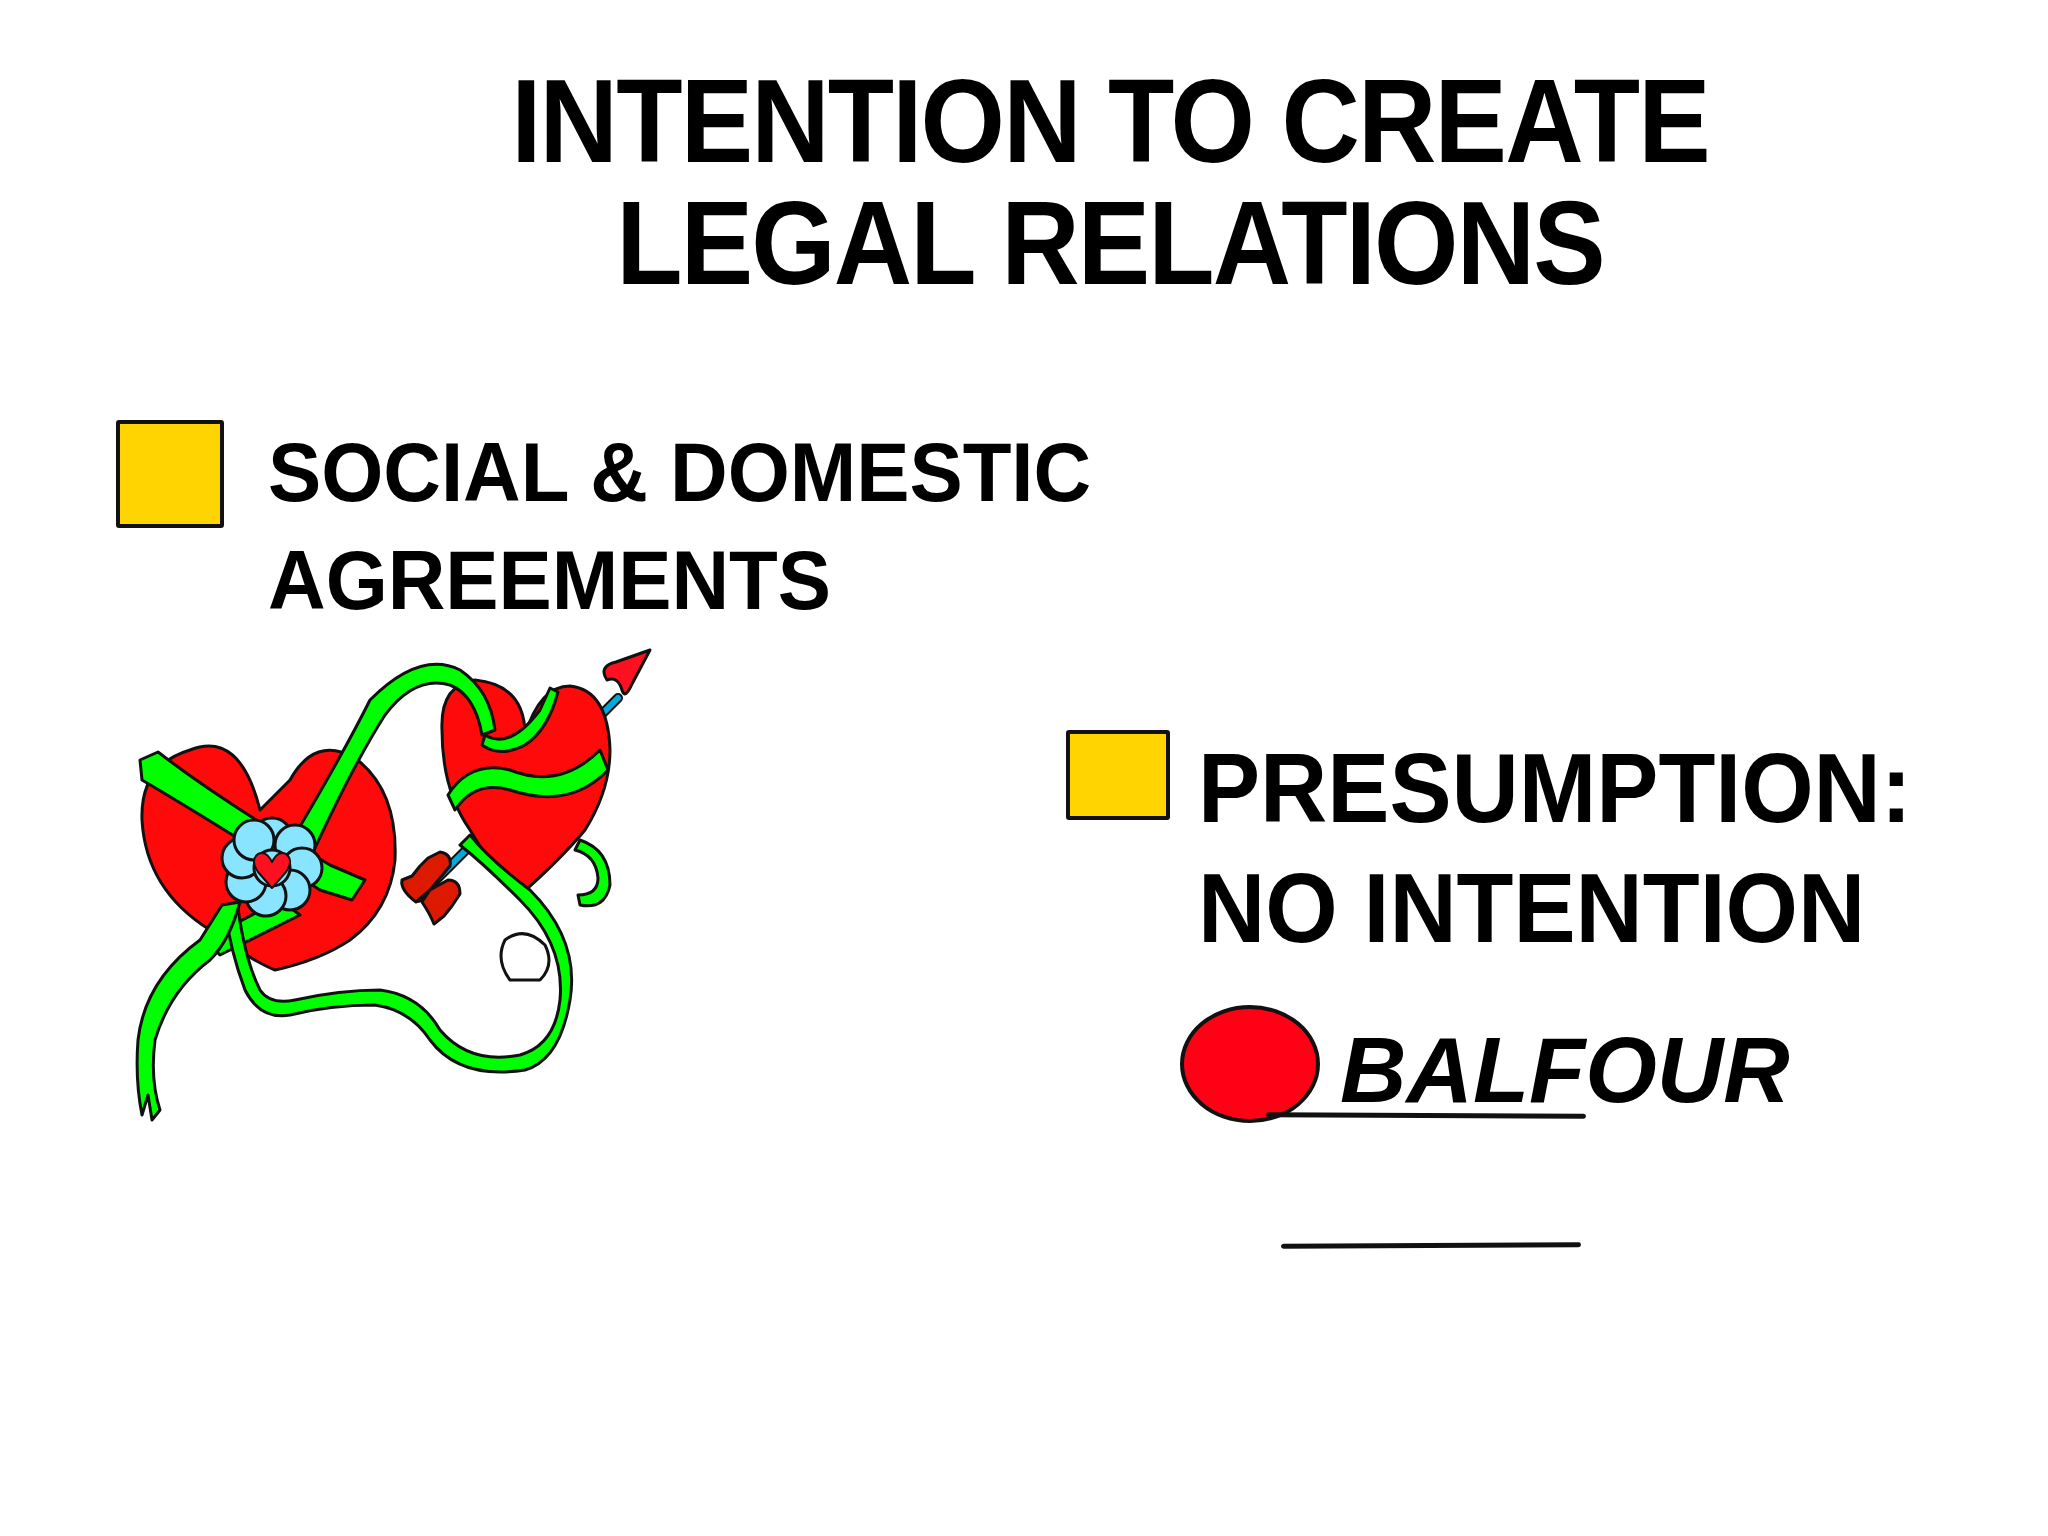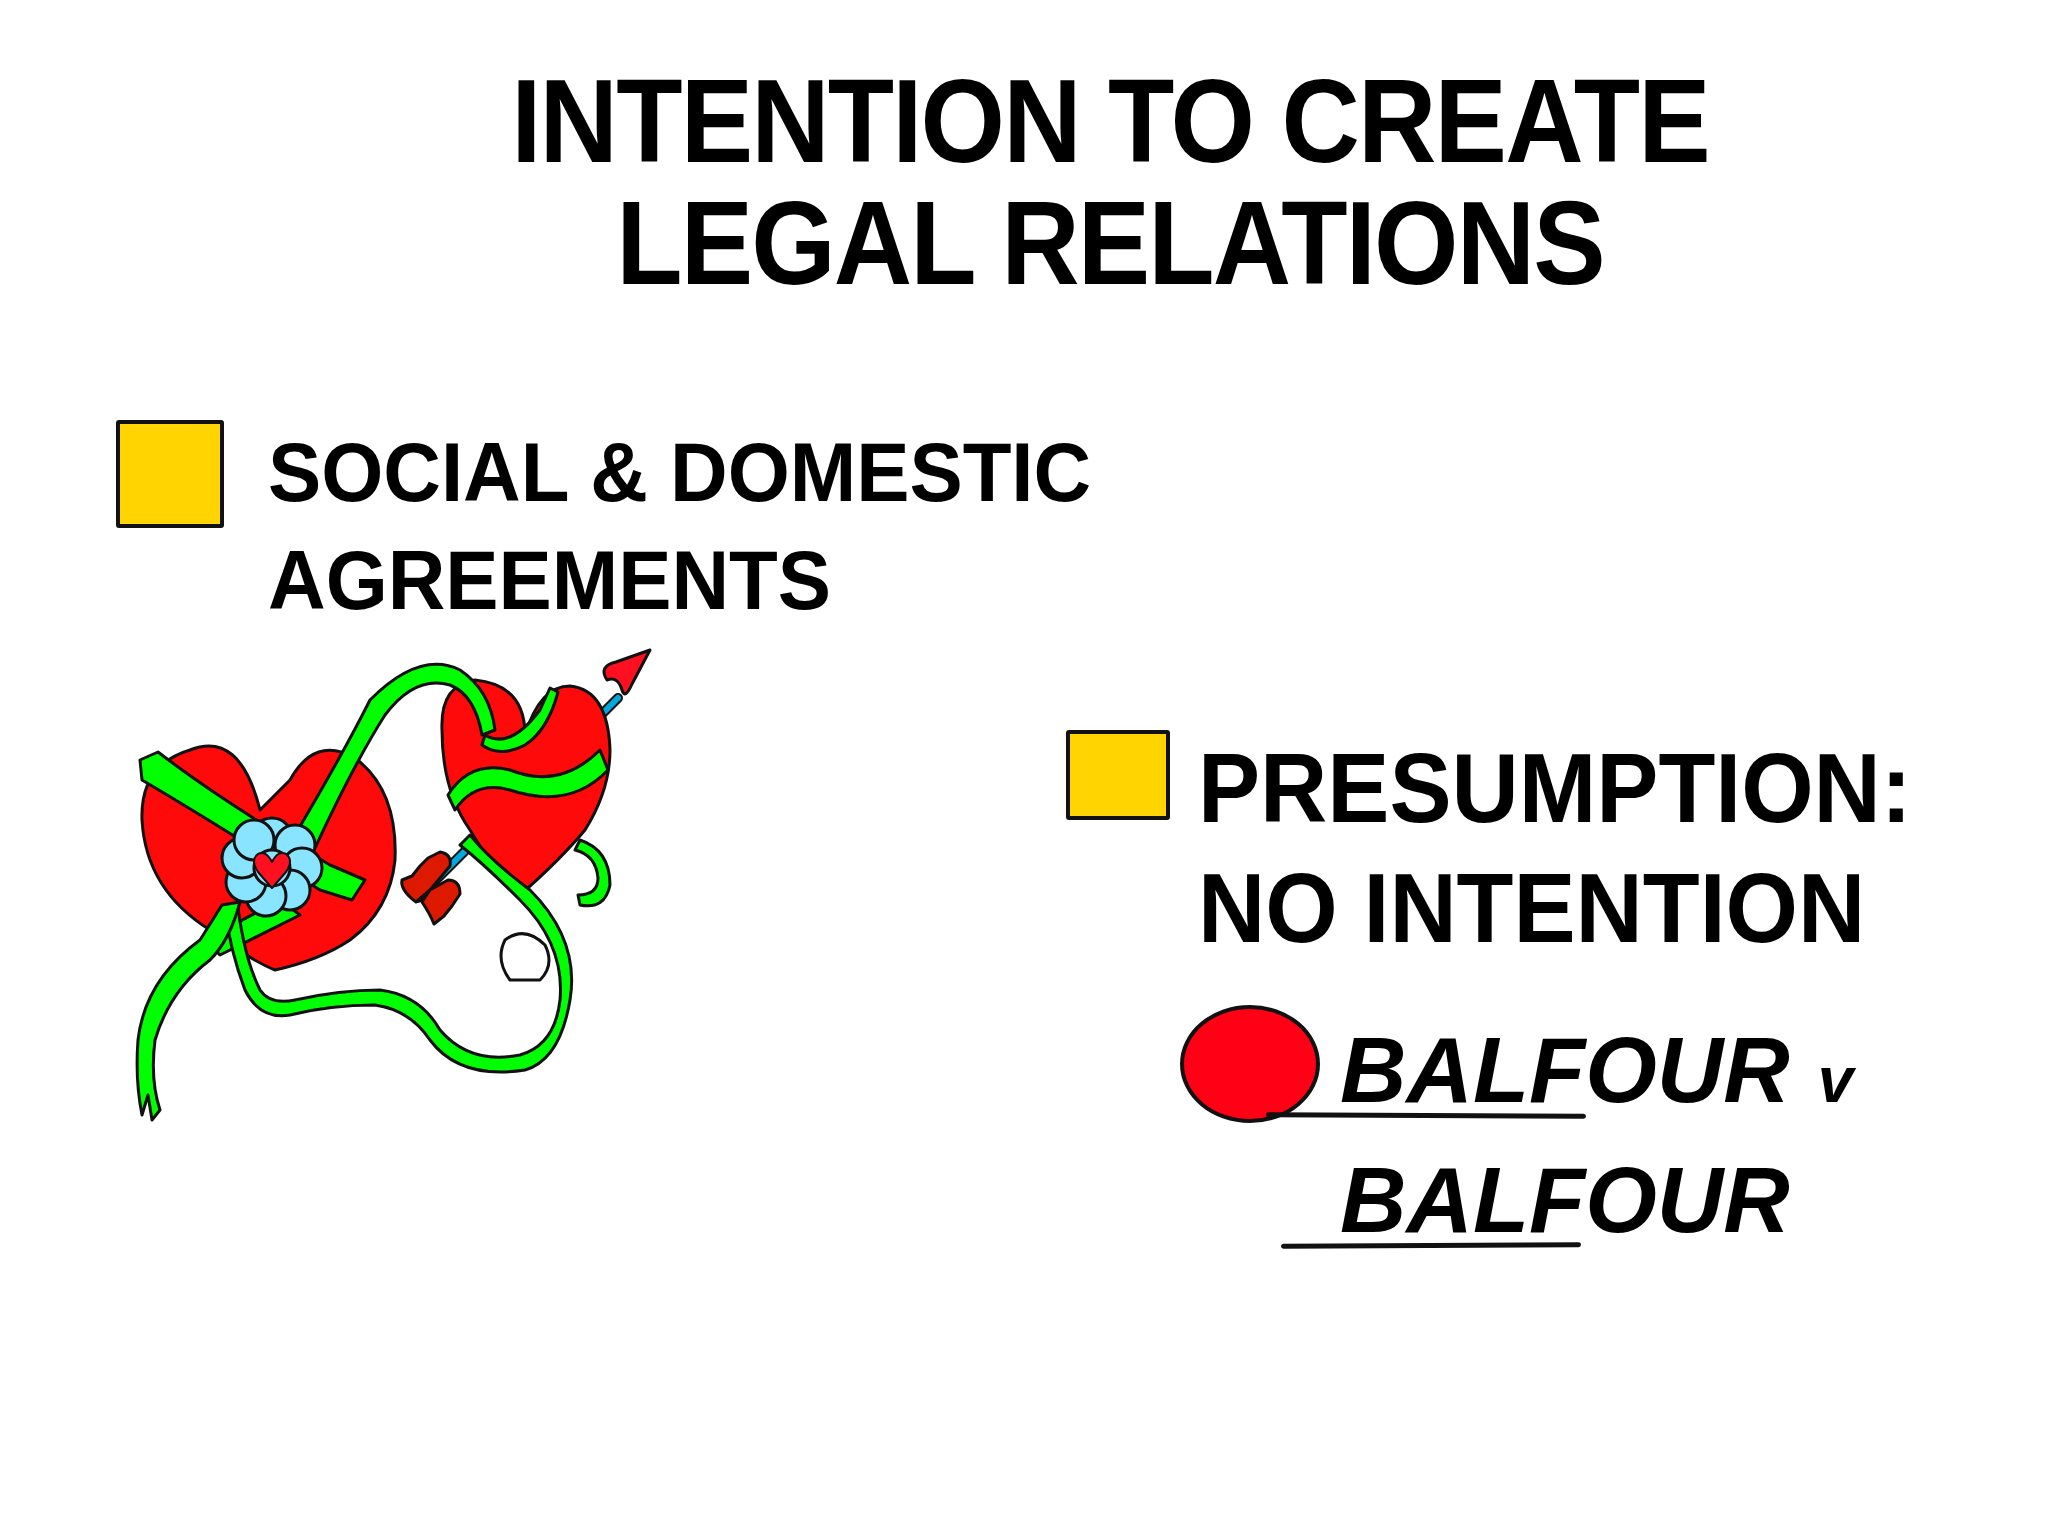--- a/index.html
+++ b/index.html
@@ -49,21 +49,20 @@
 </div>
 
 <div class="bullet-sq" style="left:1066px; top:730px; width:104px; height:90px;"></div>
 <div class="point p2">
   <div>PRESUMPTION:</div>
   <div>NO INTENTION</div>
 </div>
 
 <div class="case-dot"></div>
 <div class="case">
-  <div><span>BALFOUR</span><span class="v">v</span></div>
   <div>BALFOUR</div>
 </div>
 <div class="underline" style="left:1266px; top:1113px; width:320px; transform:rotate(0.3deg);"></div>
 <div class="underline" style="left:1281px; top:1243px; width:300px; transform:rotate(-0.25deg);"></div>
 
 <svg class="illus" width="950" height="720" viewBox="0 0 950 720" xmlns="http://www.w3.org/2000/svg">
   <g stroke="#111" stroke-width="3" stroke-linejoin="round" stroke-linecap="round">
 
     <g>
       <line x1="288" y1="258" x2="488" y2="58" stroke="#111" stroke-width="10"></line>

